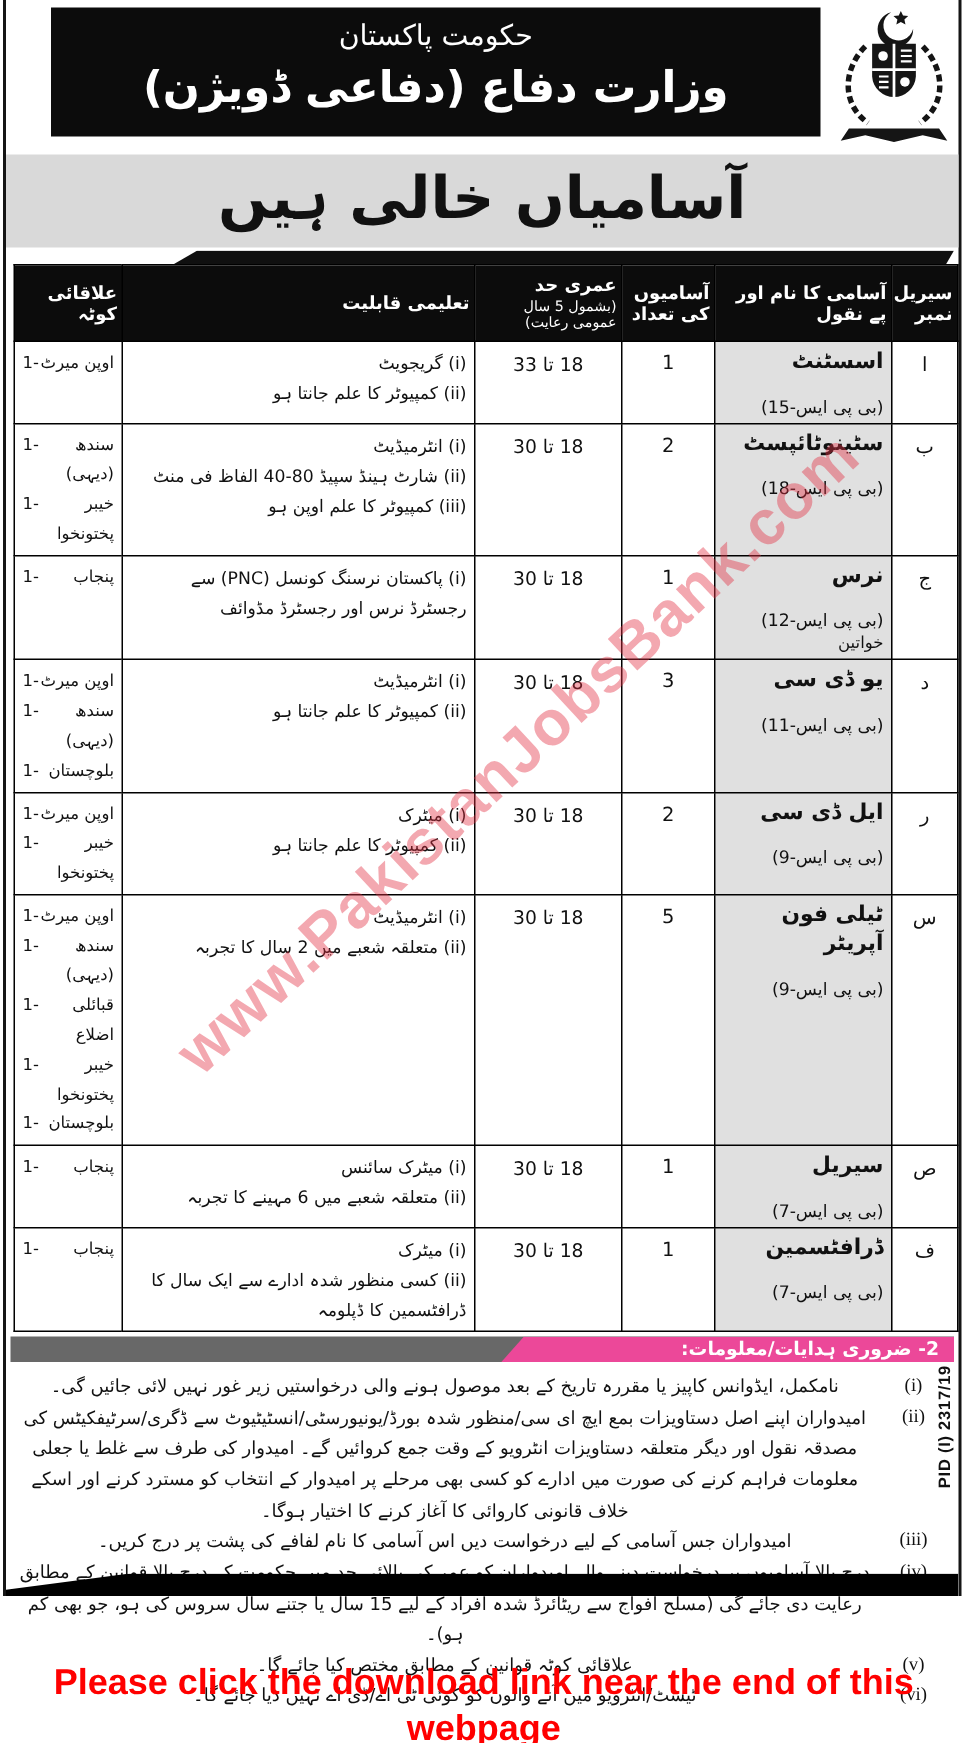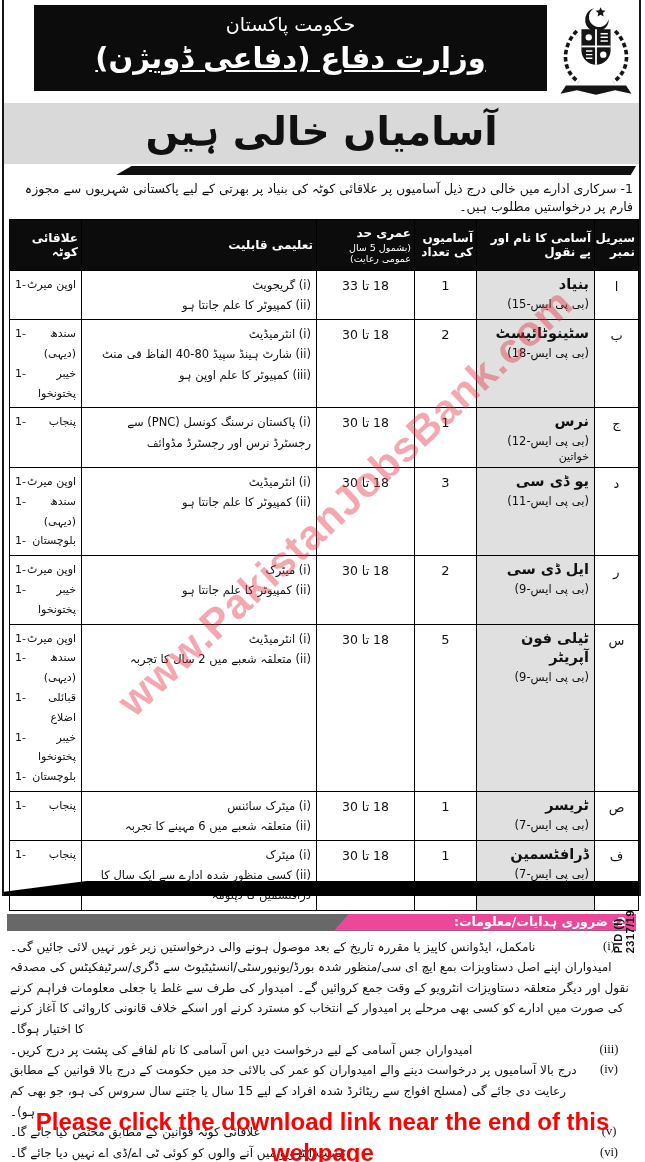--- a/index.html
+++ b/index.html
@@ -1,67 +1,67 @@
 <!DOCTYPE html>
 <html lang="ur"><head>
 <meta charset="utf-8">
 <style>
   html,body{margin:0;padding:0;background:#fff;}
   body{width:645px;height:1162px;position:relative;overflow:hidden;
        font-family:"DejaVu Sans",sans-serif;color:#111;}
-  .ad{position:absolute;left:2px;top:0;width:639px;height:896px;
+  .ad{position:absolute;left:2px;top:0;width:639px;height:1064px;
       border-left:2px solid #151515;border-right:2px solid #151515;
       box-sizing:border-box;background:#fff;}
   
   .hdr{display:flex;align-items:flex-start;padding:5px 2px 0 30px;}
   .hdr-black{background:#0c0c0c;color:#fff;text-align:center;flex:1;
              margin-right:8px;padding:8px 6px 16px;min-height:62px;direction:rtl;}
   .h-govt{font-size:19px;letter-spacing:1px;}
-  .h-ministry{font-size:29px;font-weight:bold;margin-top:6px;letter-spacing:1px;text-decoration:underline;}
+  .h-ministry{font-size:29px;font-weight:bold;margin-top:6px;letter-spacing:1px;}
   .emblem-box{width:82px;height:92px;flex:0 0 82px;}
   
   .vac-banner{background:#d9d9d9;text-align:center;margin-top:6px;
               padding:6px 16px 10px;}
   .vac-title{font-size:39px;font-weight:bold;direction:rtl;letter-spacing:4px;}
   .title-ribbon{height:9px;background:#101010;margin:2px 3px 0 112px;
                 clip-path:polygon(3% 0,100% 0,99% 100%,0 100%);}
   
   .intro{direction:rtl;text-align:right;font-size:12.5px;padding:5px 6px 4px;line-height:1.4;}
   
   table{border-collapse:collapse;direction:rtl;margin:0 5px;width:629px;
         table-layout:fixed;font-size:11.5px;}
   th,td{border:1.4px solid #000;vertical-align:top;box-sizing:border-box;}
   thead th{background:#0c0c0c;color:#fff;font-weight:bold;font-size:12px;
            padding:6px 3px;vertical-align:middle;text-align:right;}
   .age-sub{font-size:9.5px;font-weight:normal;margin-top:2px;}
   td{padding:4px 5px;}
   .c-serial{text-align:center;font-size:13px;padding-top:8px;}
   .c-post{background:#e0e0e0;text-align:right;}
   .post-name{font-weight:bold;font-size:14.5px;line-height:1.35;}
-  .post-scale{font-size:11.5px;margin-top:2px;}
+  .post-scale{font-size:11.5px;margin-top:12px;}
   .post-note{font-size:11px;margin-top:2px;}
   .c-count{text-align:center;font-size:13px;padding-top:7px;}
   .c-age{text-align:center;font-size:12.5px;padding-top:7px;}
   .c-qual{text-align:right;}
   .qual-line{line-height:1.75;}
   .c-quota{font-size:11px;}
   .quota-line{display:flex;justify-content:space-between;line-height:1.8;}
   
   .sec-banner{position:relative;height:17px;background:#686868;margin:3px 3px 2px;}
   .sec-black{position:absolute;top:0;right:0;height:100%;width:48%;background:#ec4899;
              clip-path:polygon(5% 0,100% 0,100% 100%,0 100%);
              display:flex;align-items:center;}
   .sec-title{color:#fff;font-weight:bold;font-size:12.5px;direction:rtl;width:100%;
              text-align:right;padding:0 10px 2px 0;}
   
   .instr{padding:4px 4px 2px 6px;}
   .instr-item{display:flex;direction:rtl;font-size:12px;}
   .instr-num{flex:0 0 52px;text-align:center;font-family:"Liberation Serif",serif;
              font-size:12.5px;padding-top:2px;}
-  .instr-text{flex:1;text-align:left;line-height:1.72;}
+  .instr-text{flex:1;text-align:center;line-height:1.72;}
   .pid{position:absolute;right:3px;top:910px;writing-mode:vertical-rl;
        transform:rotate(180deg);font-size:11px;font-weight:bold;letter-spacing:.5px;
        font-family:"Liberation Sans",sans-serif;}
   
   .wedge{position:absolute;left:0;right:0;bottom:0;height:15px;background:#000;
          clip-path:polygon(0 72%,13% 0,100% 0,100% 100%,0 100%);}
   
   .wm{position:absolute;left:52px;top:500px;width:540px;text-align:center;
       font-size:42px;font-weight:bold;color:rgba(226,48,66,.42);
       transform:rotate(-43deg);letter-spacing:1px;pointer-events:none;z-index:6;
@@ -103,21 +103,20 @@
         </g>
       </svg>
     </div>
   </div>
 
   <div class="vac-banner">
     <div class="vac-title">آسامیاں خالی ہیں</div>
   </div>
   <div class="title-ribbon"></div>
 
-  <div class="intro">1- سرکاری ادارے میں خالی درج ذیل آسامیوں پر علاقائی کوٹہ کی بنیاد پر بھرتی کے لیے پاکستانی شہریوں سے مجوزہ فارم پر درخواستیں مطلوب ہیں۔</div>
 
   <table>
     <colgroup>
       <col style="width:44px">
         <col style="width:118px">
         <col style="width:62px">
       <col style="width:98px">
         <col style="width:235px">
         <col style="width:72px">
     </colgroup>
@@ -131,21 +130,21 @@
           <div class="age-sub">(بشمول 5 سال عمومی رعایت)</div>
         </th>
         <th>تعلیمی قابلیت</th>
         <th>علاقائی کوٹہ</th>
       </tr>
     </thead>
     <tbody id="tbody">
         <tr>
           <td class="c-serial">ا</td>
           <td class="c-post">
-            <div class="post-name">بنیاد</div>
+            <div class="post-name">اسسٹنٹ</div>
             <div class="post-scale">(بی پی ایس-15)</div>
           </td>
           <td class="c-count">1</td>
           <td class="c-age">18 تا 33</td>
           <td class="c-qual">
             <div class="qual-line">(i) گریجویٹ</div>
             <div class="qual-line">(ii) کمپیوٹر کا علم جانتا ہو</div>
           </td>
           <td class="c-quota">
             <div class="quota-line">
@@ -278,21 +277,21 @@
             </div>
             <div class="quota-line">
               <span>بلوچستان</span>
               <span>-1</span>
             </div>
           </td>
         </tr>
         <tr>
           <td class="c-serial">ص</td>
           <td class="c-post">
-            <div class="post-name">ٹریسر</div>
+            <div class="post-name">سیریل</div>
             <div class="post-scale">(بی پی ایس-7)</div>
           </td>
           <td class="c-count">1</td>
           <td class="c-age">18 تا 30</td>
           <td class="c-qual">
             <div class="qual-line">(i) میٹرک سائنس</div>
             <div class="qual-line">(ii) متعلقہ شعبے میں 6 مہینے کا تجربہ</div>
           </td>
           <td class="c-quota">
             <div class="quota-line">
@@ -327,20 +326,21 @@
     <div class="sec-black">
       <div class="sec-title">2- ضروری ہدایات/معلومات:</div>
     </div>
   </div>
   <div class="instr" id="instr">
       <div class="instr-item">
         <span class="instr-num">(i)</span>
         <span class="instr-text">نامکمل، ایڈوانس کاپیز یا مقررہ تاریخ کے بعد موصول ہونے والی درخواستیں زیر غور نہیں لائی جائیں گی۔</span>
       </div>
       <div class="instr-item">
+        <span class="instr-num">(ii)</span>
         <span class="instr-text">امیدواران اپنے اصل دستاویزات بمع ایچ ای سی/منظور شدہ بورڈ/یونیورسٹی/انسٹیٹیوٹ سے ڈگری/سرٹیفکیٹس کی مصدقہ نقول اور دیگر متعلقہ دستاویزات انٹرویو کے وقت جمع کروائیں گے۔ امیدوار کی طرف سے غلط یا جعلی معلومات فراہم کرنے کی صورت میں ادارے کو کسی بھی مرحلے پر امیدوار کے انتخاب کو مسترد کرنے اور اسکے خلاف قانونی کاروائی کا آغاز کرنے کا اختیار ہوگا۔</span>
       </div>
       <div class="instr-item">
         <span class="instr-num">(iii)</span>
         <span class="instr-text">امیدواران جس آسامی کے لیے درخواست دیں اس آسامی کا نام لفافے کی پشت پر درج کریں۔</span>
       </div>
       <div class="instr-item">
         <span class="instr-num">(iv)</span>
         <span class="instr-text">درج بالا آسامیوں پر درخواست دینے والے امیدواران کو عمر کی بالائی حد میں حکومت کے درج بالا قوانین کے مطابق رعایت دی جائے گی (مسلح افواج سے ریٹائرڈ شدہ افراد کے لیے 15 سال یا جتنے سال سروس کی ہو، جو بھی کم ہو)۔</span>
       </div>

